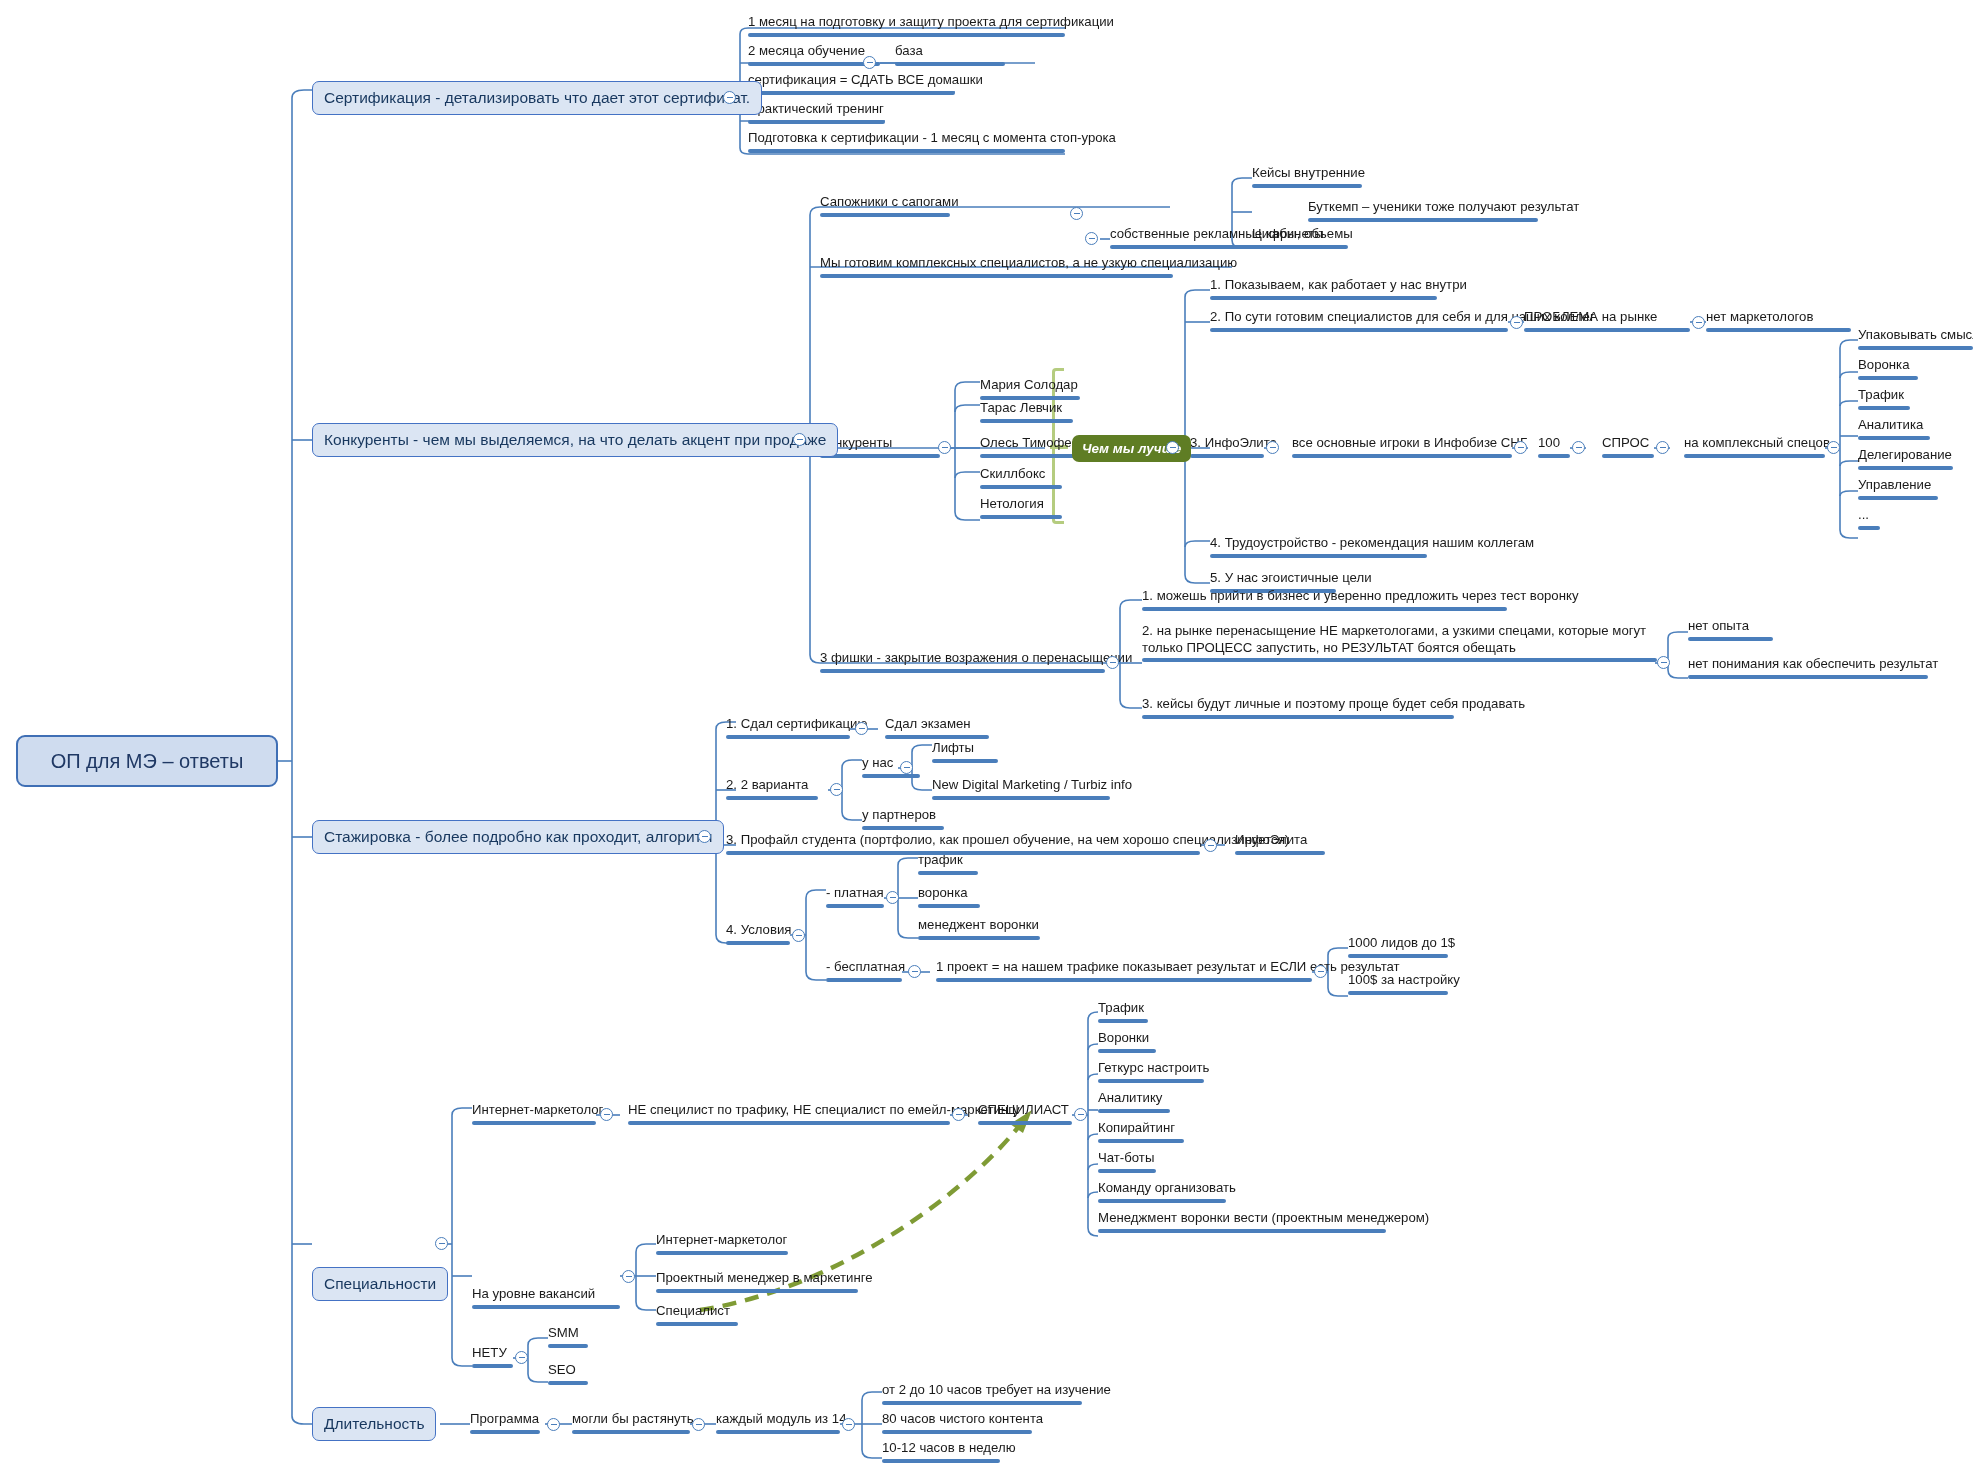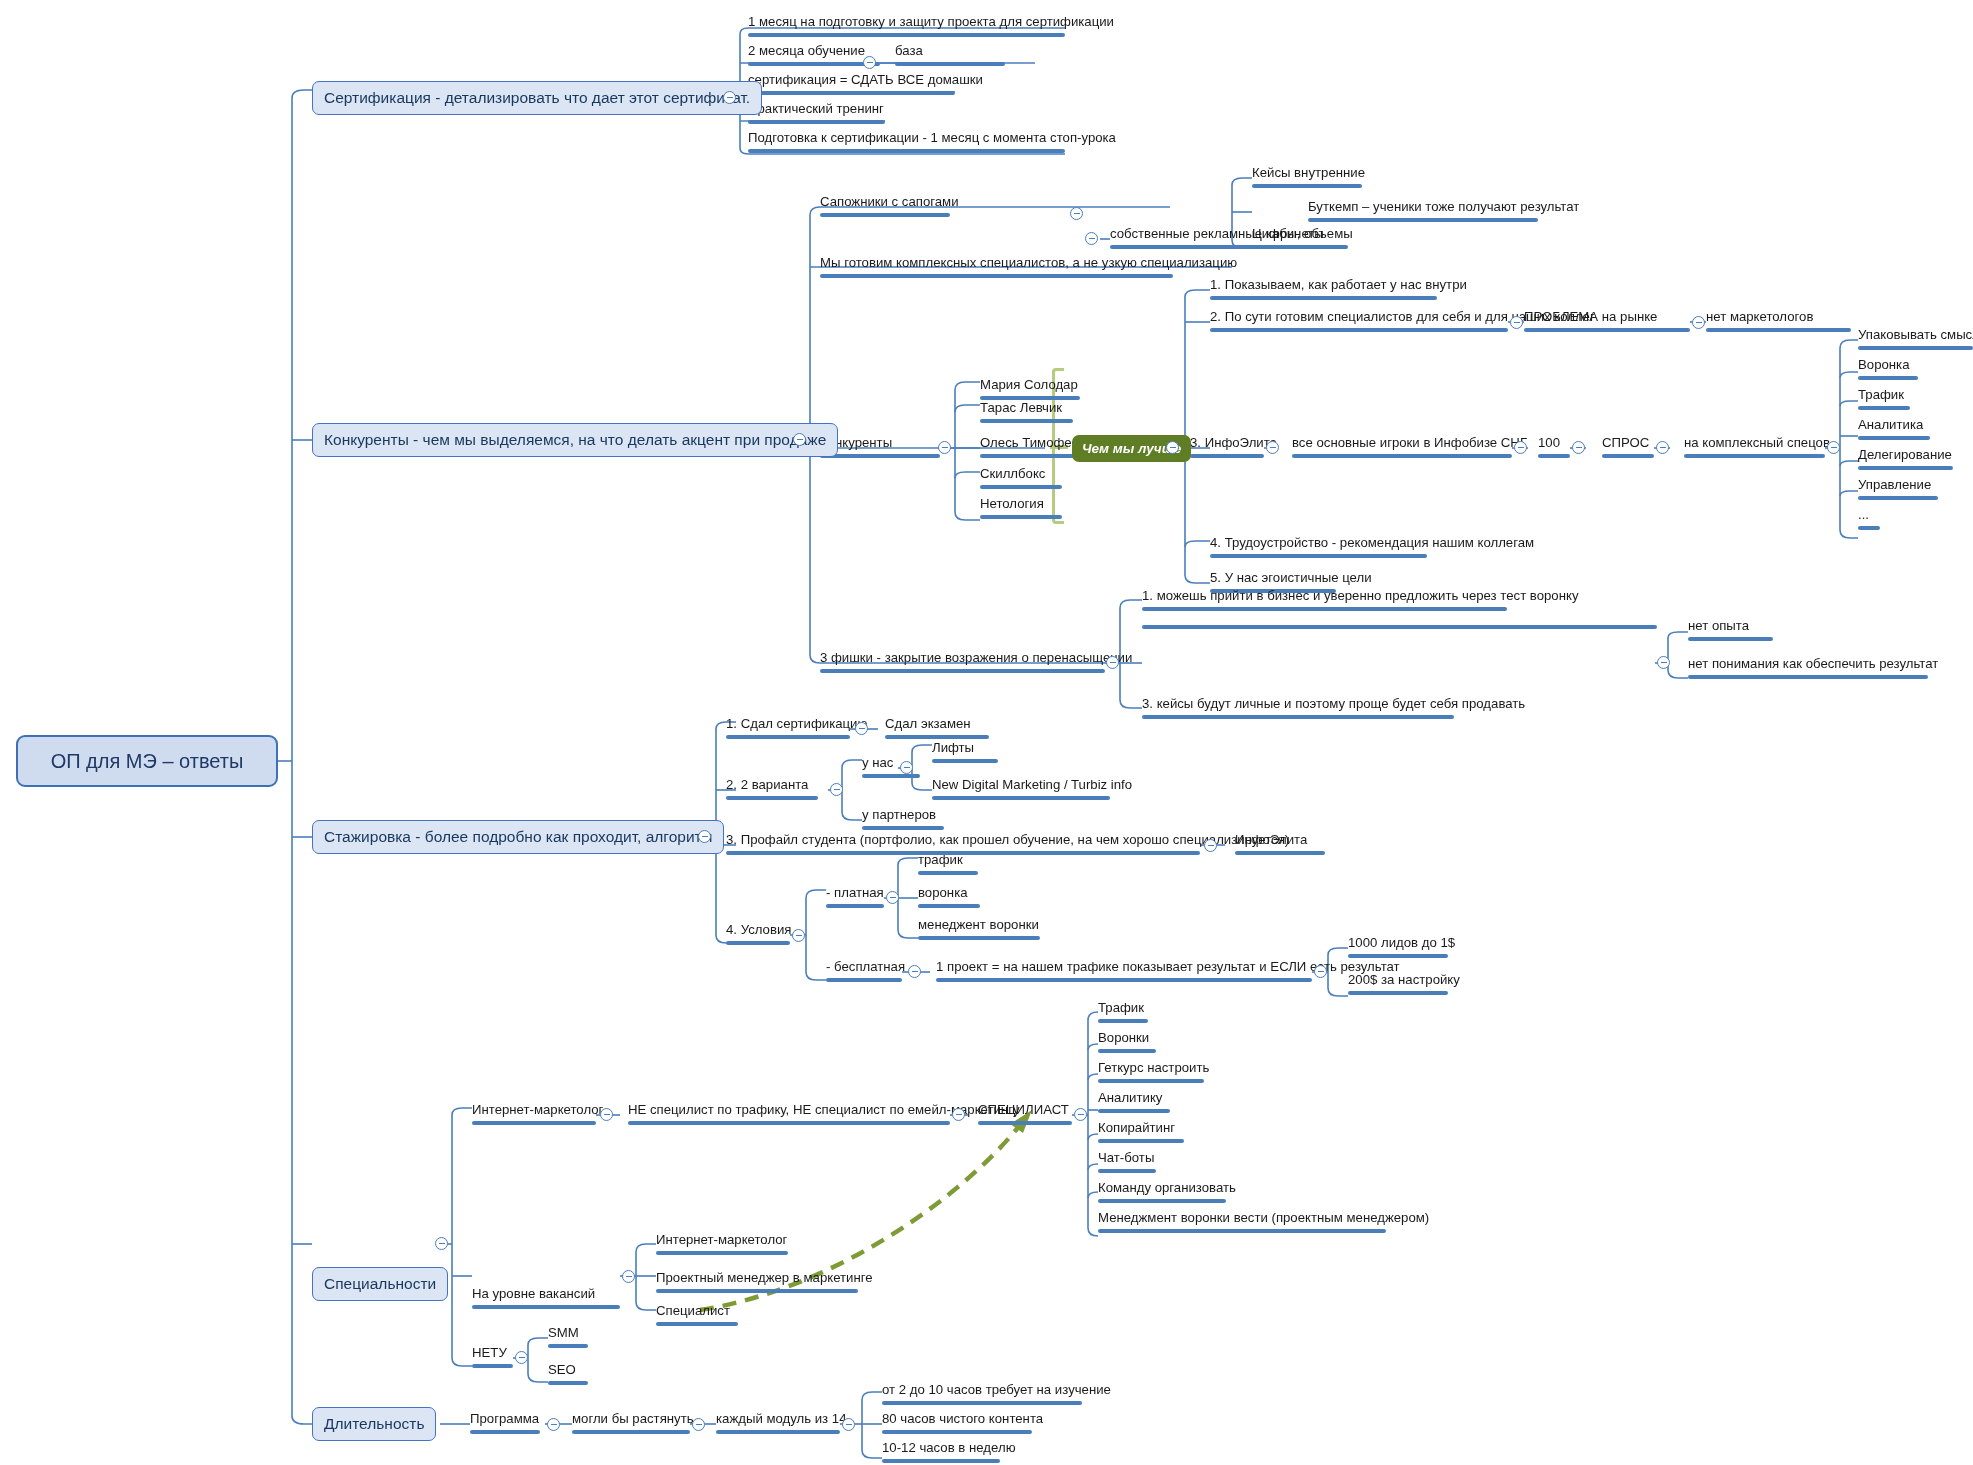--- a/index.html
+++ b/index.html
@@ -488,20 +488,21 @@
     <span class="ul" style="width:285px;"></span>
   </div>
   <div class="toggle" style="left:1106px; top:656px;"></div>
 
   <div class="topic" style="left:1142px; top:588px;">
     <span>1. можешь прийти в бизнес и уверенно предложить через тест воронку</span>
     <span class="ul" style="width:365px;"></span>
   </div>
 
   <div class="topic wrap" style="left:1142px; top:623px; width:515px;">
+    <span>2. на рынке перенасыщение НЕ маркетологами, а узкими спецами, которые могут только ПРОЦЕСС запустить, но РЕЗУЛЬТАТ боятся обещать</span>
     <span class="ul" style="width:515px;"></span>
   </div>
   <div class="toggle" style="left:1657px; top:656px;"></div>
   <div class="topic" style="left:1688px; top:618px;">
     <span>нет опыта</span>
     <span class="ul" style="width:85px;"></span>
   </div>
   <div class="topic" style="left:1688px; top:656px;">
     <span>нет понимания как обеспечить результат</span>
     <span class="ul" style="width:240px;"></span>
@@ -592,21 +593,21 @@
   <div class="topic" style="left:936px; top:959px;">
     <span>1 проект = на нашем трафике показывает результат и ЕСЛИ есть результат</span>
     <span class="ul" style="width:376px;"></span>
   </div>
   <div class="toggle" style="left:1314px; top:965px;"></div>
   <div class="topic" style="left:1348px; top:935px;">
     <span>1000 лидов до 1$</span>
     <span class="ul" style="width:100px;"></span>
   </div>
   <div class="topic" style="left:1348px; top:972px;">
-    <span>200$ за настройку</span>
+    <span>100$ за настройку</span>
     <span class="ul" style="width:100px;"></span>
   </div>
 
   <div class="l1-node" style="left:312px; top:1227px;margin-top:40px;">
     <span>Специальности</span>
   </div>
   <div class="toggle" style="left:435px; top:1237px;"></div>
 
   <div class="topic" style="left:472px; top:1102px;">
     <span>Интернет-маркетолог</span>

